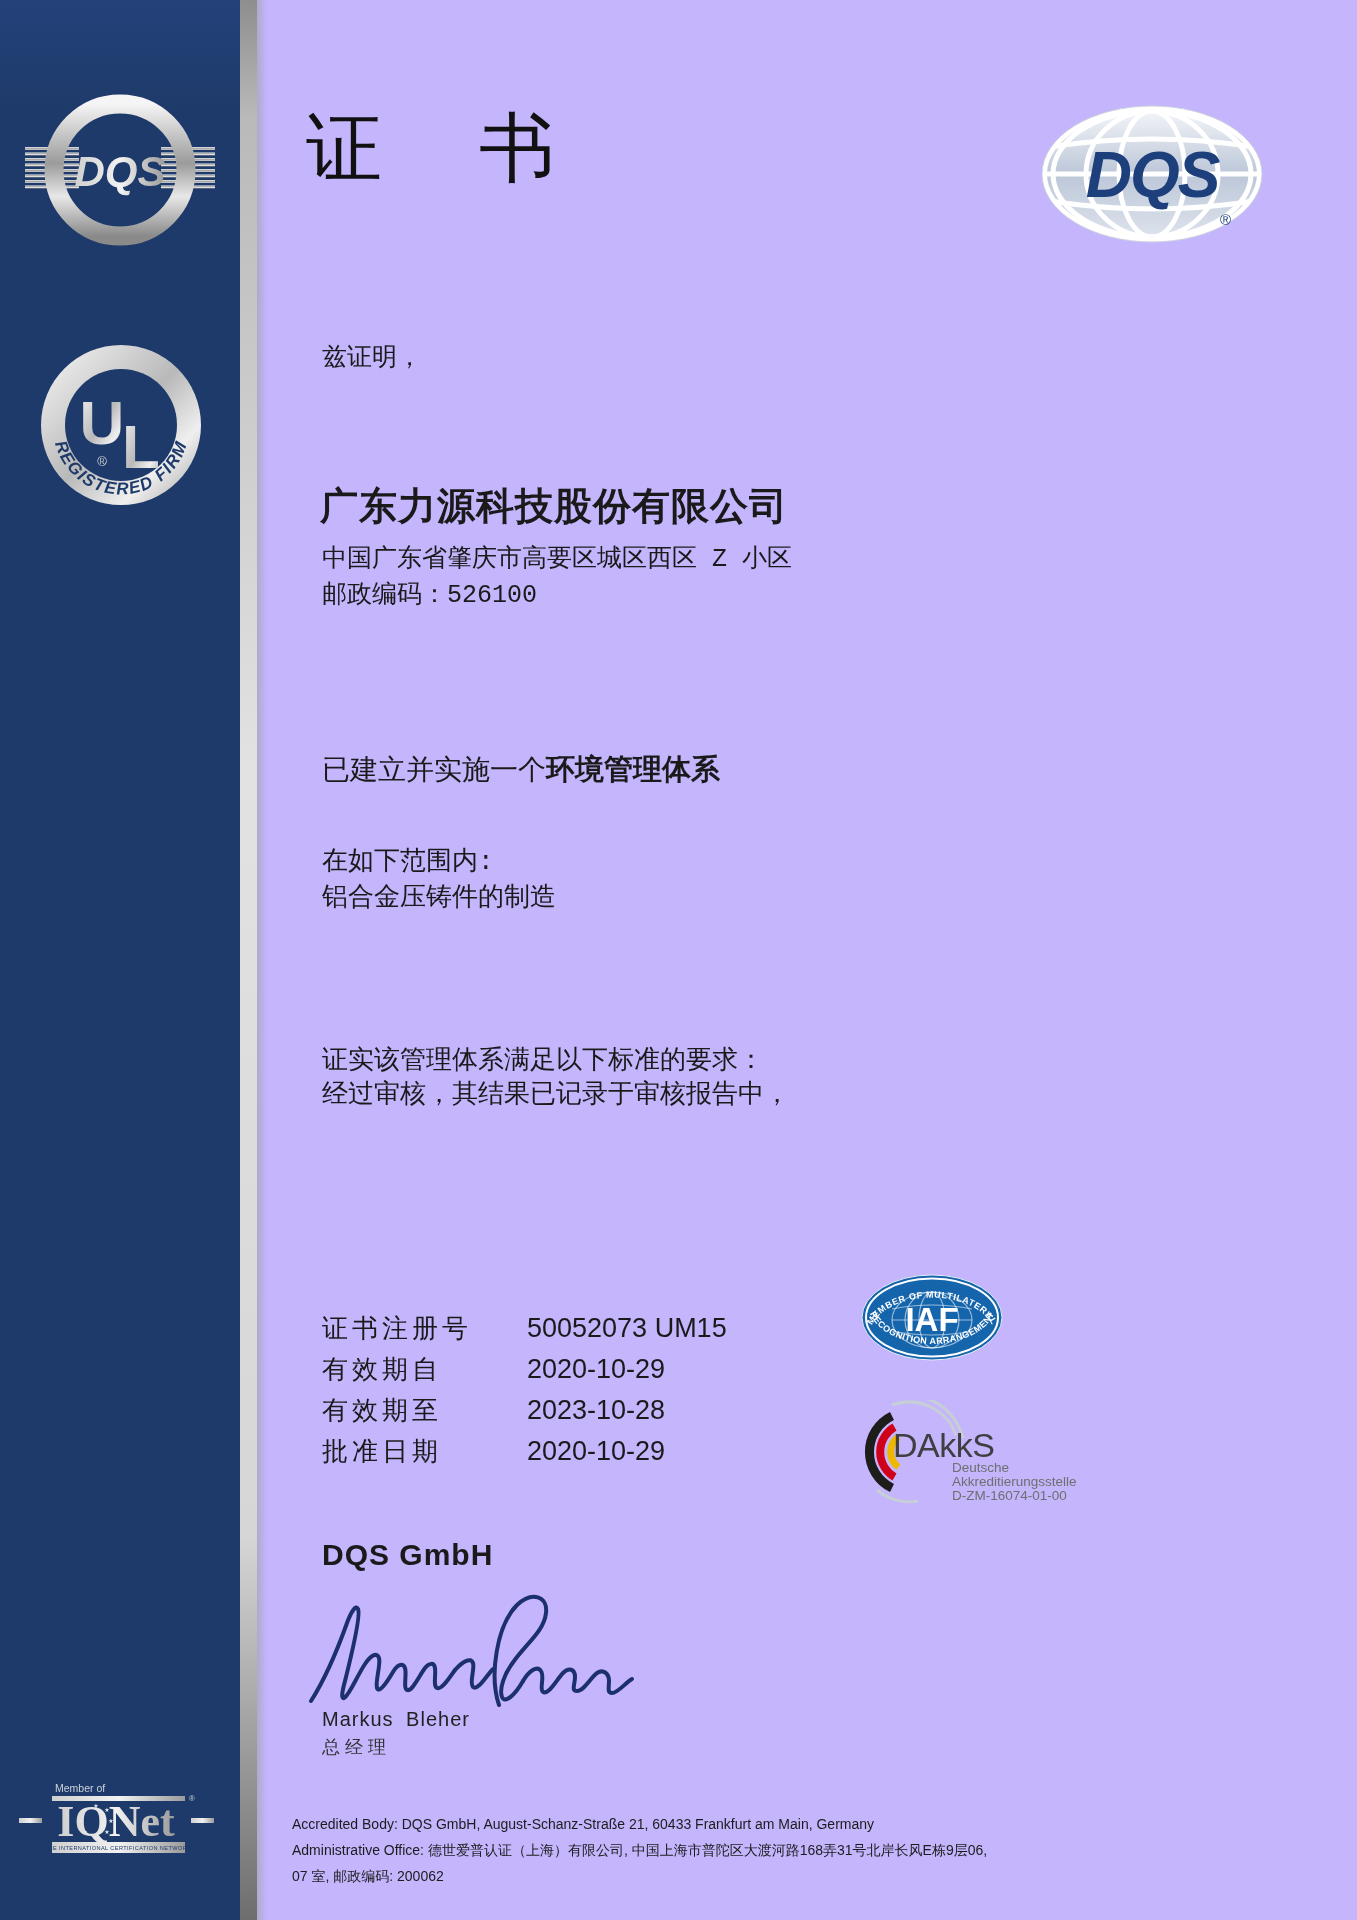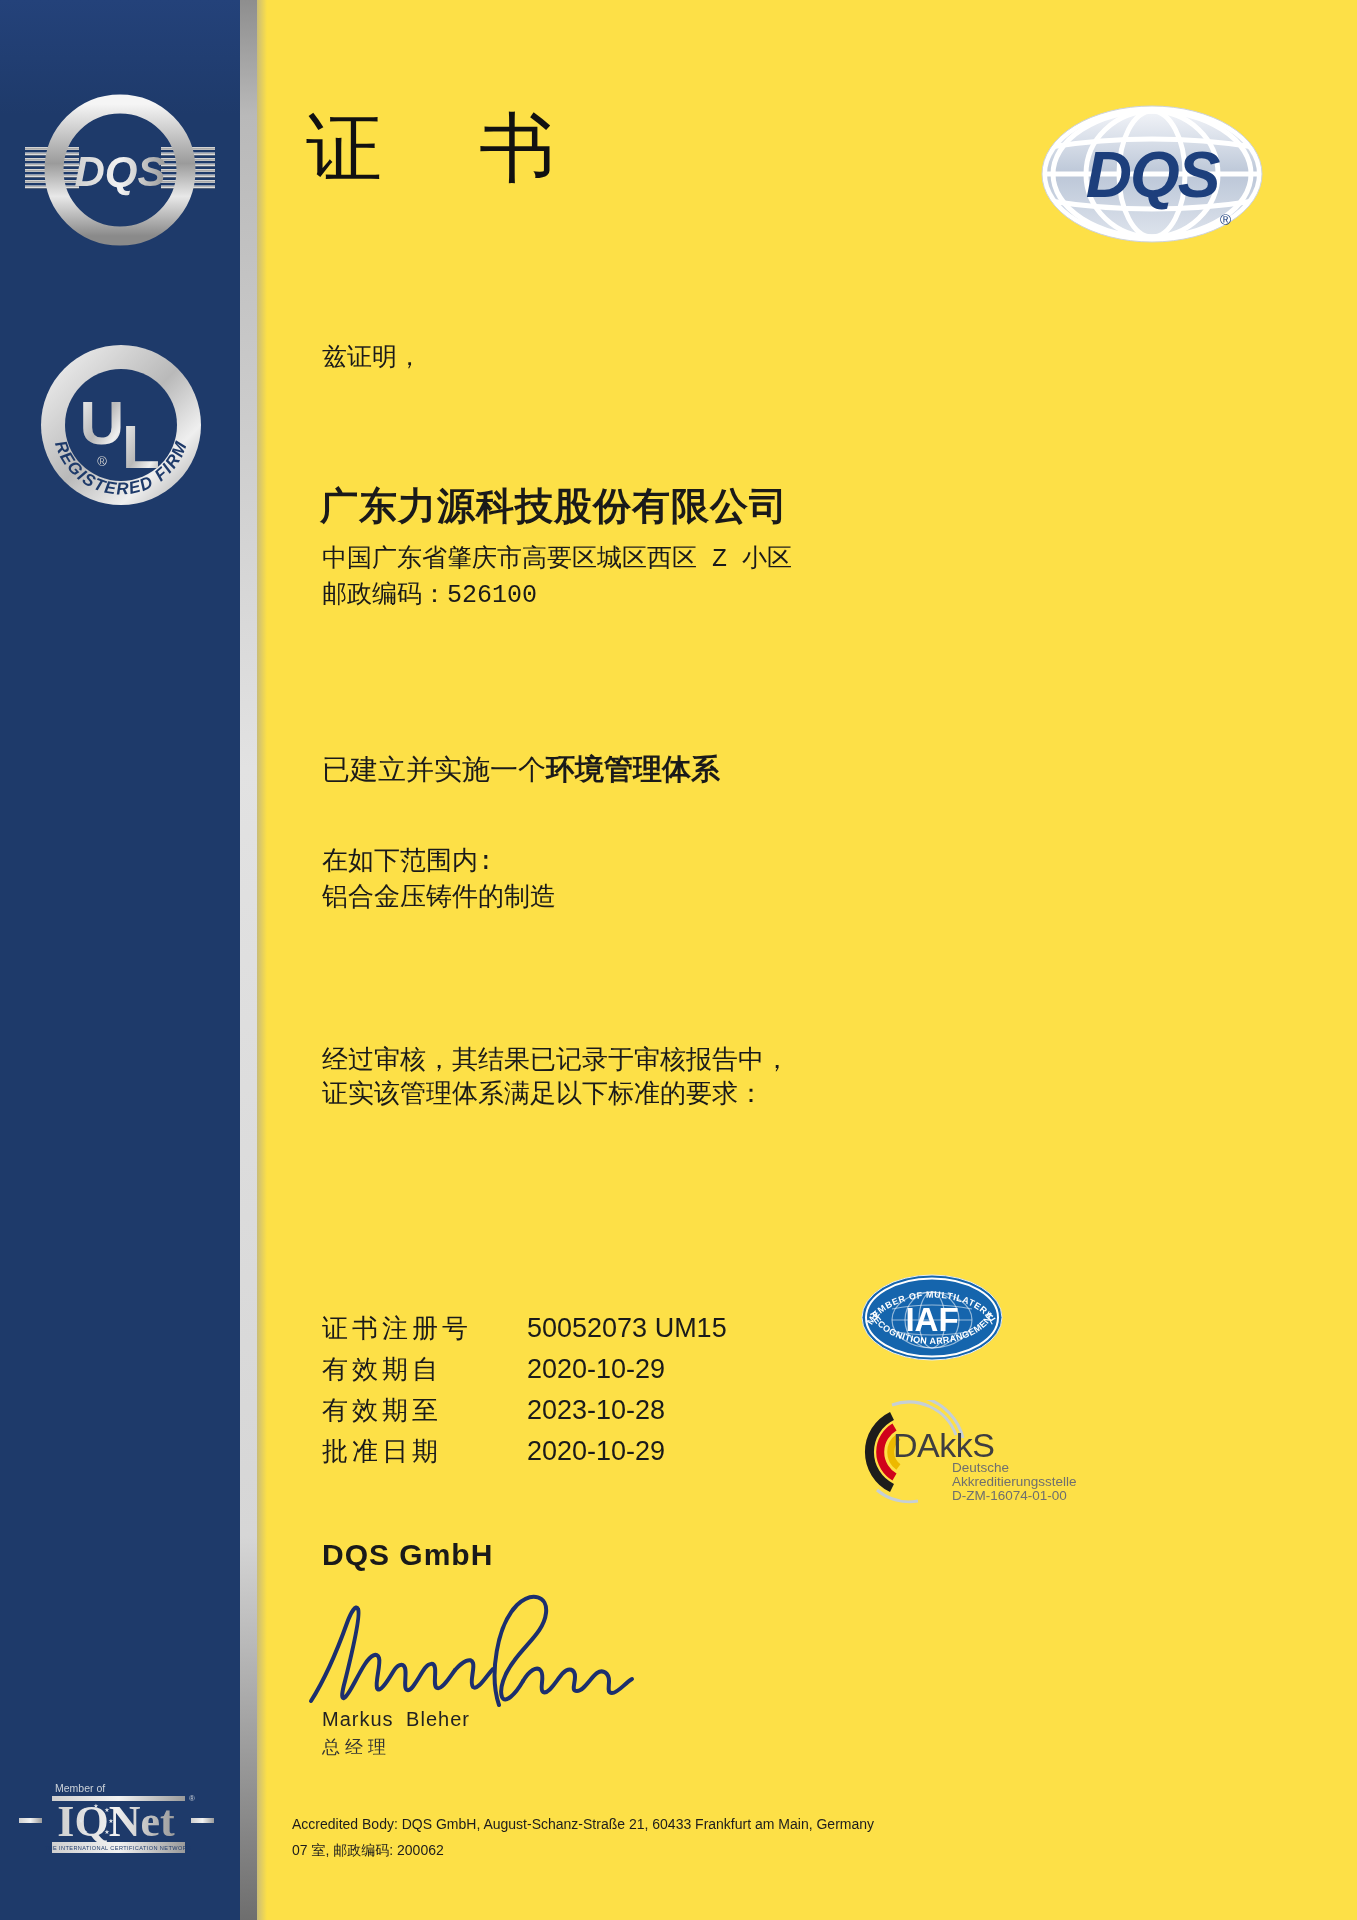--- a/index.html
+++ b/index.html
@@ -1,19 +1,19 @@
 <!DOCTYPE html>
 <html><head>
 <meta charset="utf-8">
 <style>
   html,body{margin:0;padding:0;background:#ffffff;}
   .page{
     position:relative;
     width:1357px;height:1920px;
-    background:#fde047;
+    background:#c4b5fd;
     overflow:hidden;
     font-family:"Liberation Sans","DejaVu Sans",sans-serif;
     color:#1a1a1a;
   }
   
   .sidebar{
     position:absolute;left:0;top:0;width:240px;height:1920px;
     background:linear-gradient(180deg,#24427a 0%,#1e3a6a 6%,#1e3a6a 100%);
   }
   .sidebar-edge{
@@ -185,22 +185,22 @@
   <div class="company-postal cn-serif">邮政编码：526100</div>
 
   <div class="statement cn-serif">
     <span>已建立并实施一个</span><b>环境管理体系</b>
   </div>
 
   <div class="scope-label cn-serif">在如下范围内:</div>
   <div class="scope-text cn-serif">铝合金压铸件的制造</div>
 
   <div class="audit cn-serif">
+    <div>证实该管理体系满足以下标准的要求：</div>
     <div>经过审核，其结果已记录于审核报告中，</div>
-    <div>证实该管理体系满足以下标准的要求：</div>
   </div>
 
 
   <div class="details">
     <div class="row">
       <span class="lbl">证书注册号</span>
       <span class="val">50052073 UM15</span>
     </div>
     <div class="row">
       <span class="lbl">有效期自</span>
@@ -264,16 +264,17 @@
       <path d="M196 122 C186 92 194 42 214 22 C229 8 245 13 243 30 C241 48 224 60 211 78 C201 91 196 106 199 114 C202 121 212 112 220 98"></path>
       <path d="M220 98 C226 88 234 82 238 88 C242 94 236 106 240 109 C246 112 254 96 260 90 C266 84 272 86 272 94 C272 101 268 108 274 108 C281 108 288 94 294 90 C300 86 306 90 306 98 C306 104 304 110 309 110 C315 110 322 100 329 96"></path>
     </g>
   </svg>
 
   <div class="signer-name">Markus Bleher</div>
   <div class="signer-title cn-serif">总经理</div>
 
   <div class="footer">
     <div>Accredited Body: DQS GmbH, August-Schanz-Straße 21, 60433 Frankfurt am Main, Germany</div>
+    <div>Administrative Office: 德世爱普认证（上海）有限公司, 中国上海市普陀区大渡河路168弄31号北岸长风E栋9层06,</div>
     <div>07 室, 邮政编码: 200062</div>
   </div>
 
 </div>
 
 </body></html>

